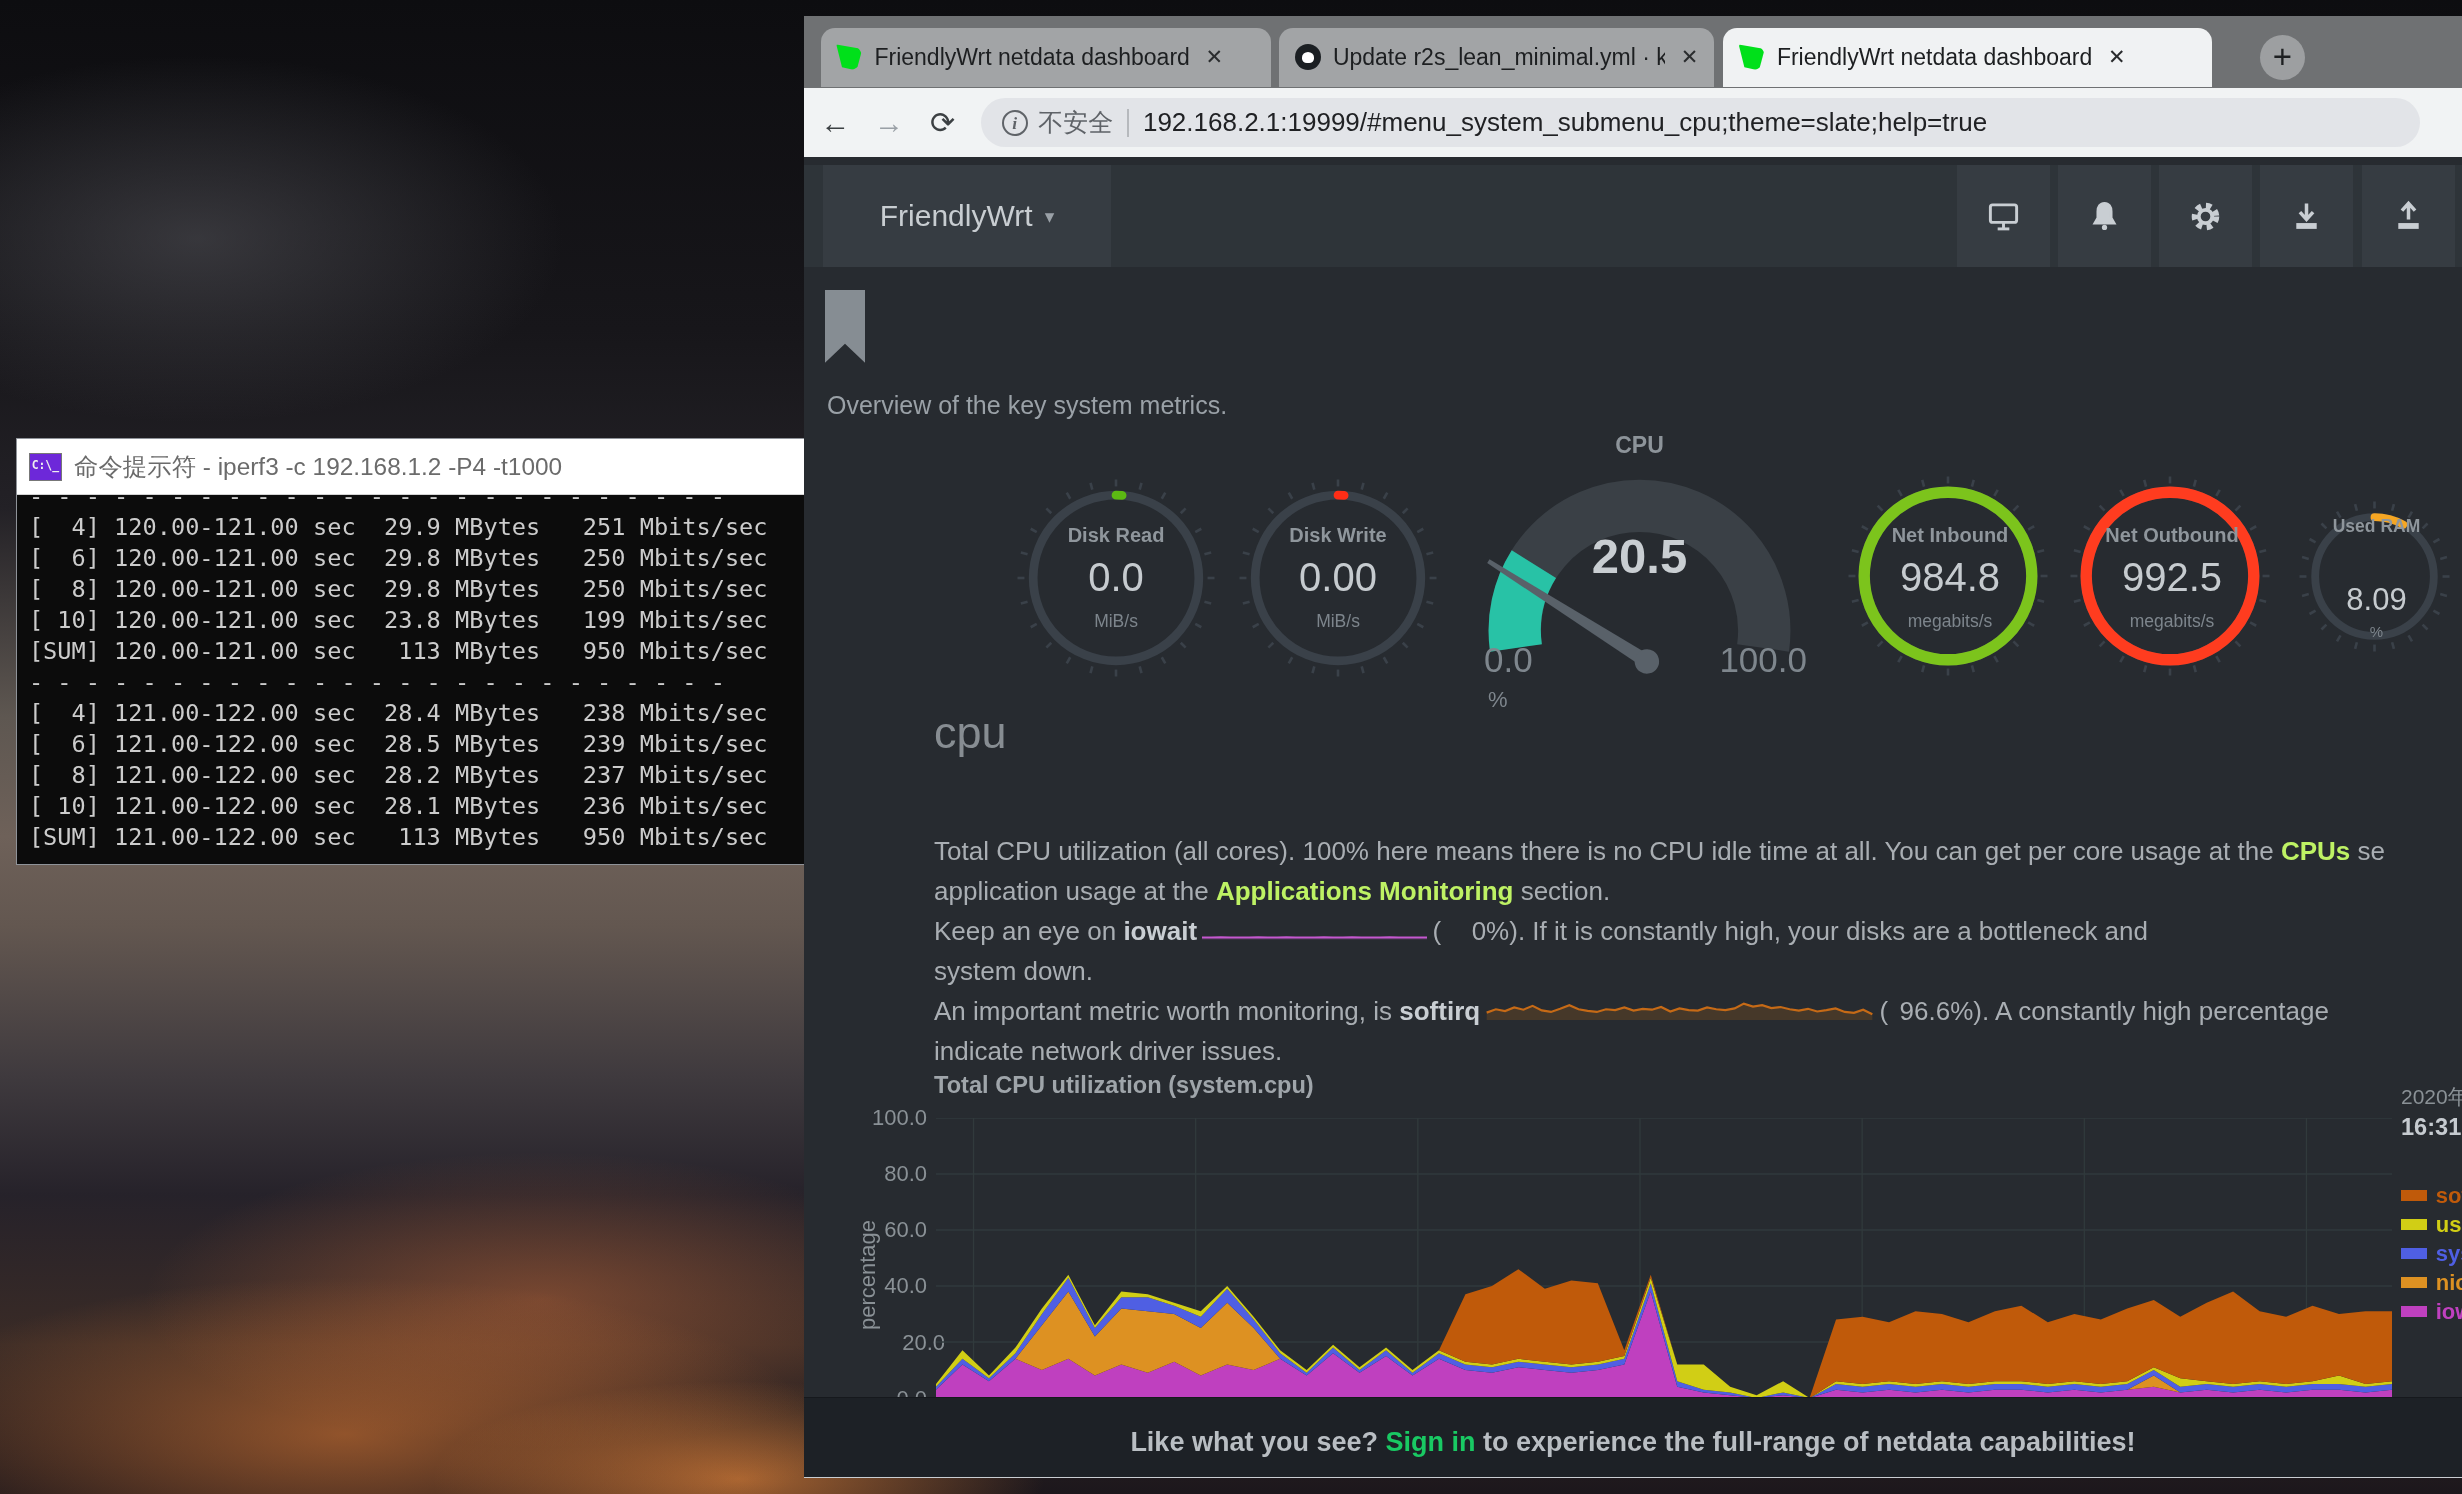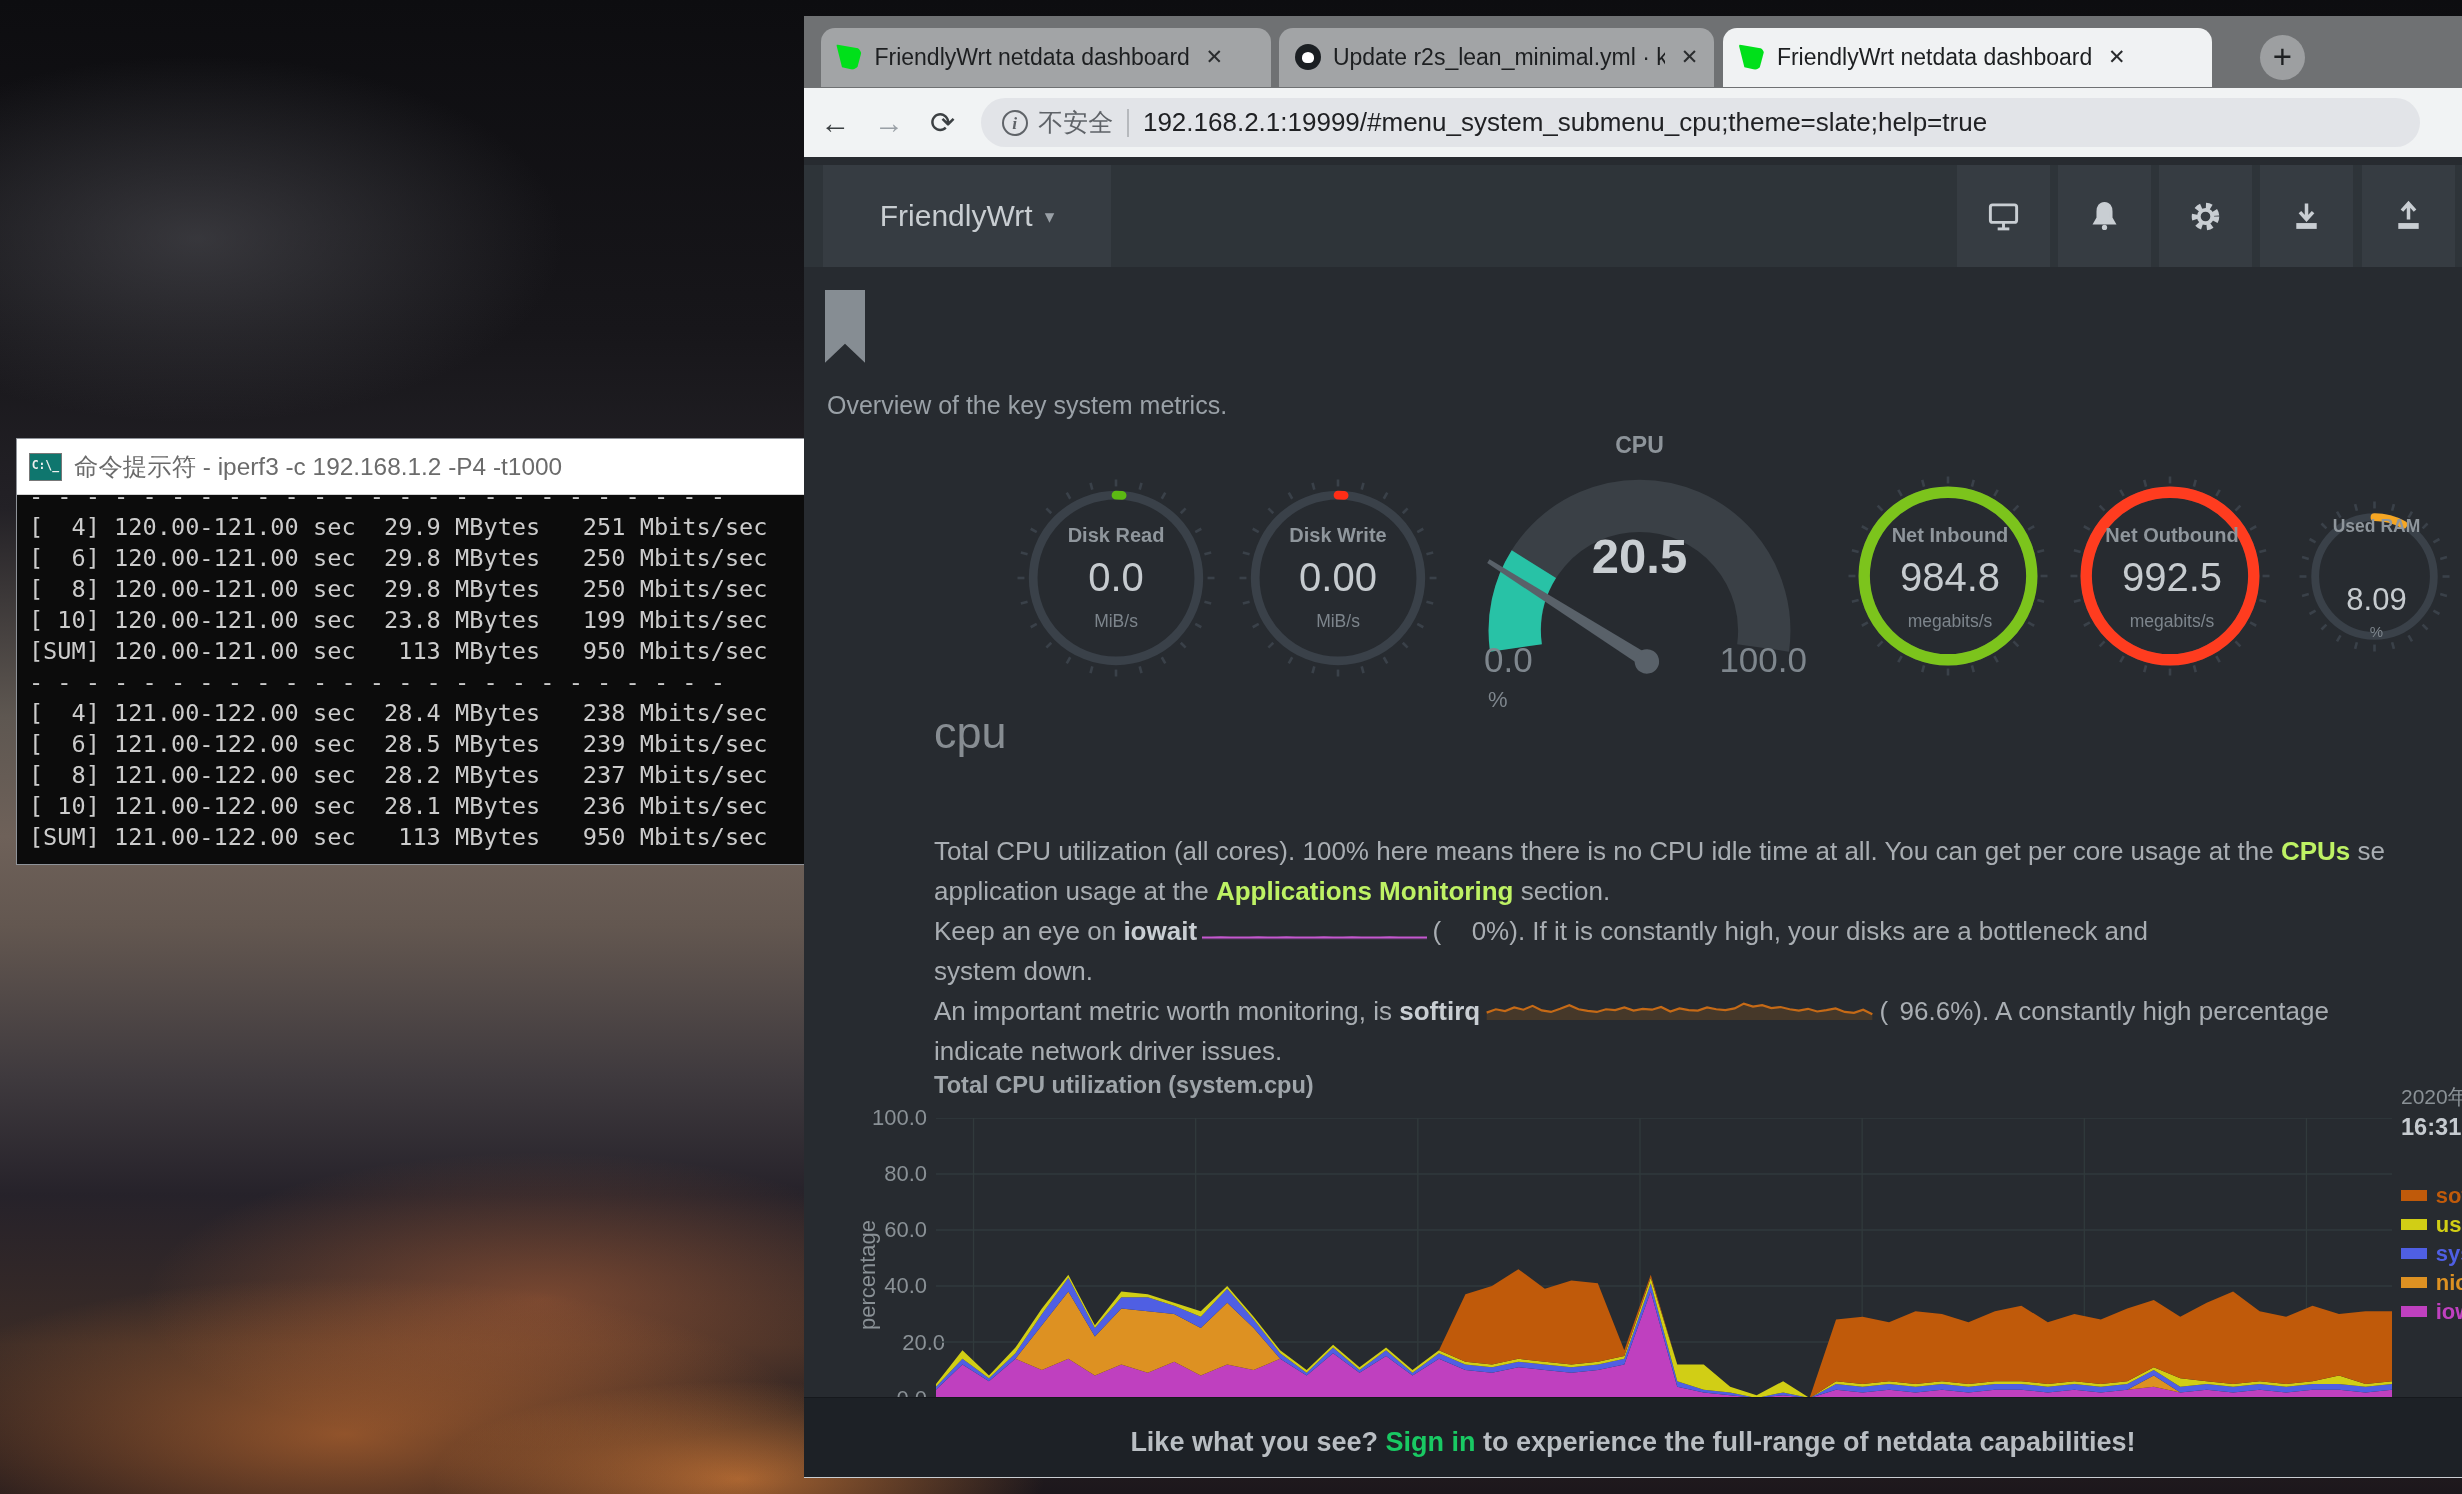--- a/index.html
+++ b/index.html
@@ -9,21 +9,21 @@
       radial-gradient(786px 262px at 14% 96%, rgba(232,127,53,.55), rgba(0,0,0,0) 60%),
       radial-gradient(437px 140px at 30% 99%, rgba(240,140,60,.65), rgba(0,0,0,0) 70%),
       radial-gradient(611px 227px at 22% 87%, rgba(205,110,60,.45), rgba(0,0,0,0) 65%),
       radial-gradient(524px 262px at 8% 16%, rgba(90,90,96,.5), rgba(0,0,0,0) 70%),
       linear-gradient(180deg,#0d0d10 0%,#17161a 22%,#232126 34%,#5e5751 48%,#6e6159 56%,#635750 62%,#3f3a3e 72%,#26222a 80%,#3a2b26 90%,#1c171c 100%);
   }
   
   .terminal { position:absolute; left:15.7px; top:438px; width:790px; height:427px;
     border:0.9px solid #8f9399; background:#0c0c0c; z-index:2; }
   .term-titlebar { height:56px; background:#ffffff; display:flex; align-items:center; padding:0 12.2px; border-bottom:0.9px solid #d4d4d4; }
-  .term-icon { width:33px; height:28px; background:#0f766e; border:1.7px solid #777; color:#efefef;
+  .term-icon { width:33px; height:28px; background:#6d28d9; border:1.7px solid #777; color:#efefef;
     font:bold 11.4px/23px "DejaVu Sans Mono", monospace; text-align:center; margin-right:12.2px; }
   .term-title { font-size:24.4px; color:#6b6b6b; white-space:nowrap; overflow:hidden; }
   .term-body { height:369px; overflow:hidden; padding:0 12.2px; }
   .term-body .tline { font:23.6px/31px "DejaVu Sans Mono", monospace; color:#cccccc; white-space:pre; }
   .term-body .tline:first-child { margin-top:-14px; }
   
   .browser { position:absolute; left:804px; top:15.7px; width:1658px; height:1462px; z-index:3;
     overflow:hidden; border-bottom:1.7px solid #c9cdd1; background:#272b30; }
   .tabstrip { position:absolute; left:0; top:0; width:100%; height:72px; background:#6f7173; }
   .tab { position:absolute; top:12.2px; height:59px; border-radius:14px 14px 0 0; display:flex; align-items:center;

